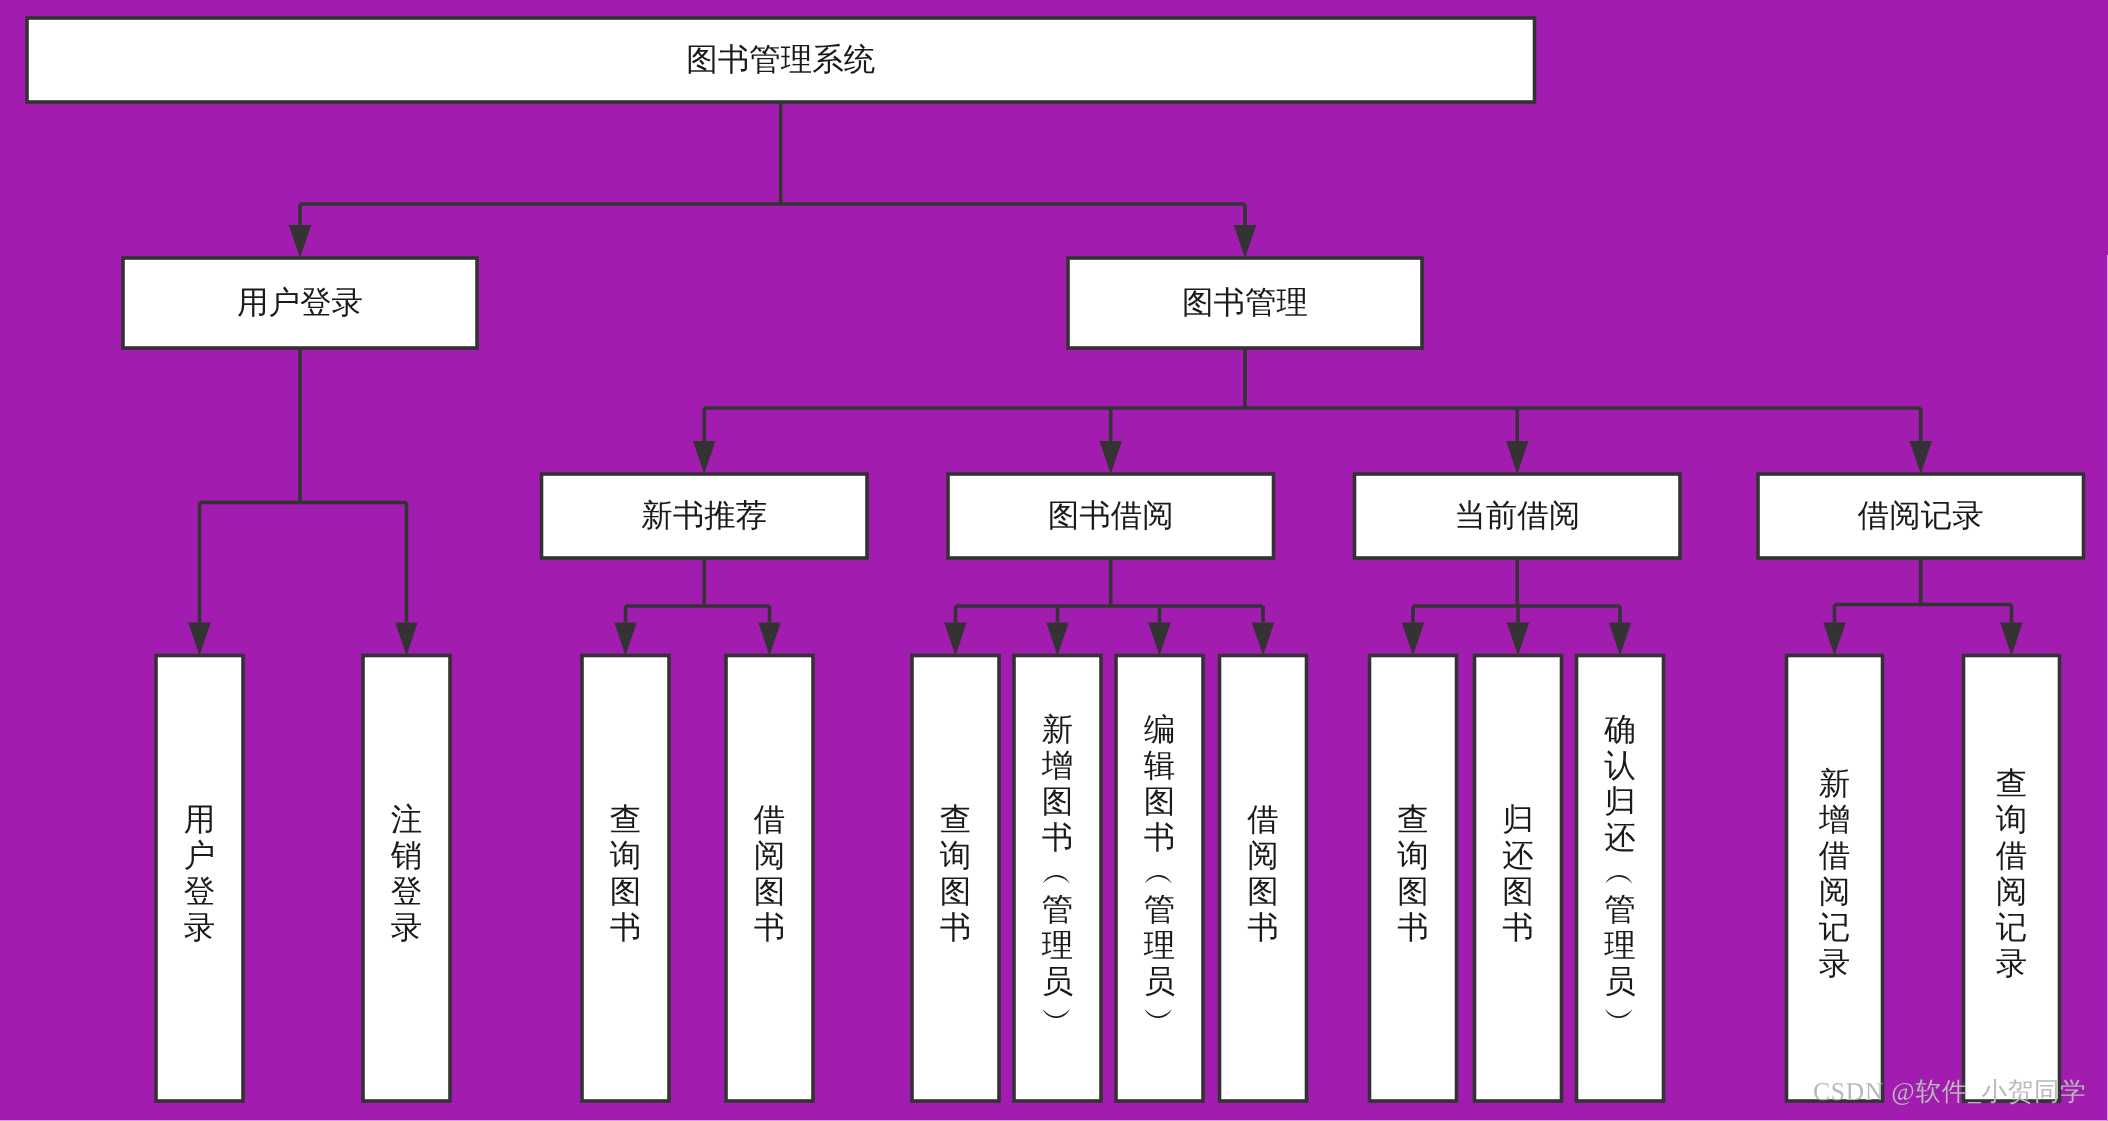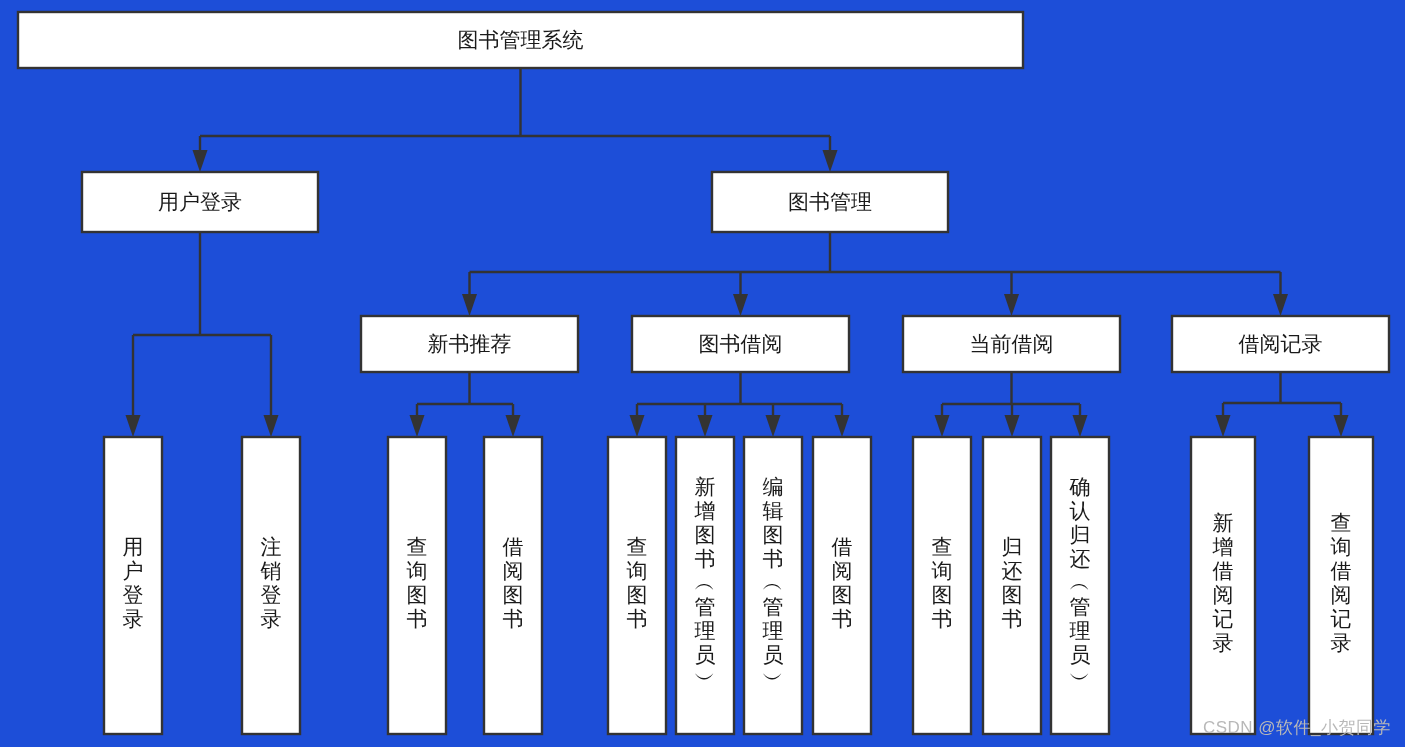--- a/index.html
+++ b/index.html
@@ -8,21 +8,21 @@
     padding: 0;
     background: #ffffff;
   }
   body {
     font-family: "Liberation Sans", "DejaVu Sans", sans-serif;
   }
   #diagram-root {
     position: relative;
     width: 1405px;
     height: 747px;
-    background: #1d4ed8;
+    background: #a21caf;
     overflow: hidden;
   }
   svg.diagram-canvas {
     position: absolute;
     top: 0;
     left: 0;
     width: 1405px;
     height: 747px;
     display: block;
   }
@@ -55,21 +55,21 @@
   }
   .vchar-rot {
     font-family: "Liberation Sans", "DejaVu Sans", sans-serif;
     font-size: 21px;
     fill: #1a1a1a;
   }
   .watermark {
     position: absolute;
     right: 14px;
     bottom: 8px;
-    font-family: Liberation Sans, sans-serif;
+    font-family: Liberation Serif, serif;
     font-size: 17px;
     color: #b8b8b8;
     letter-spacing: 0.5px;
     white-space: nowrap;
     user-select: none;
   }
 </style>
 </head>
 <body>
 

